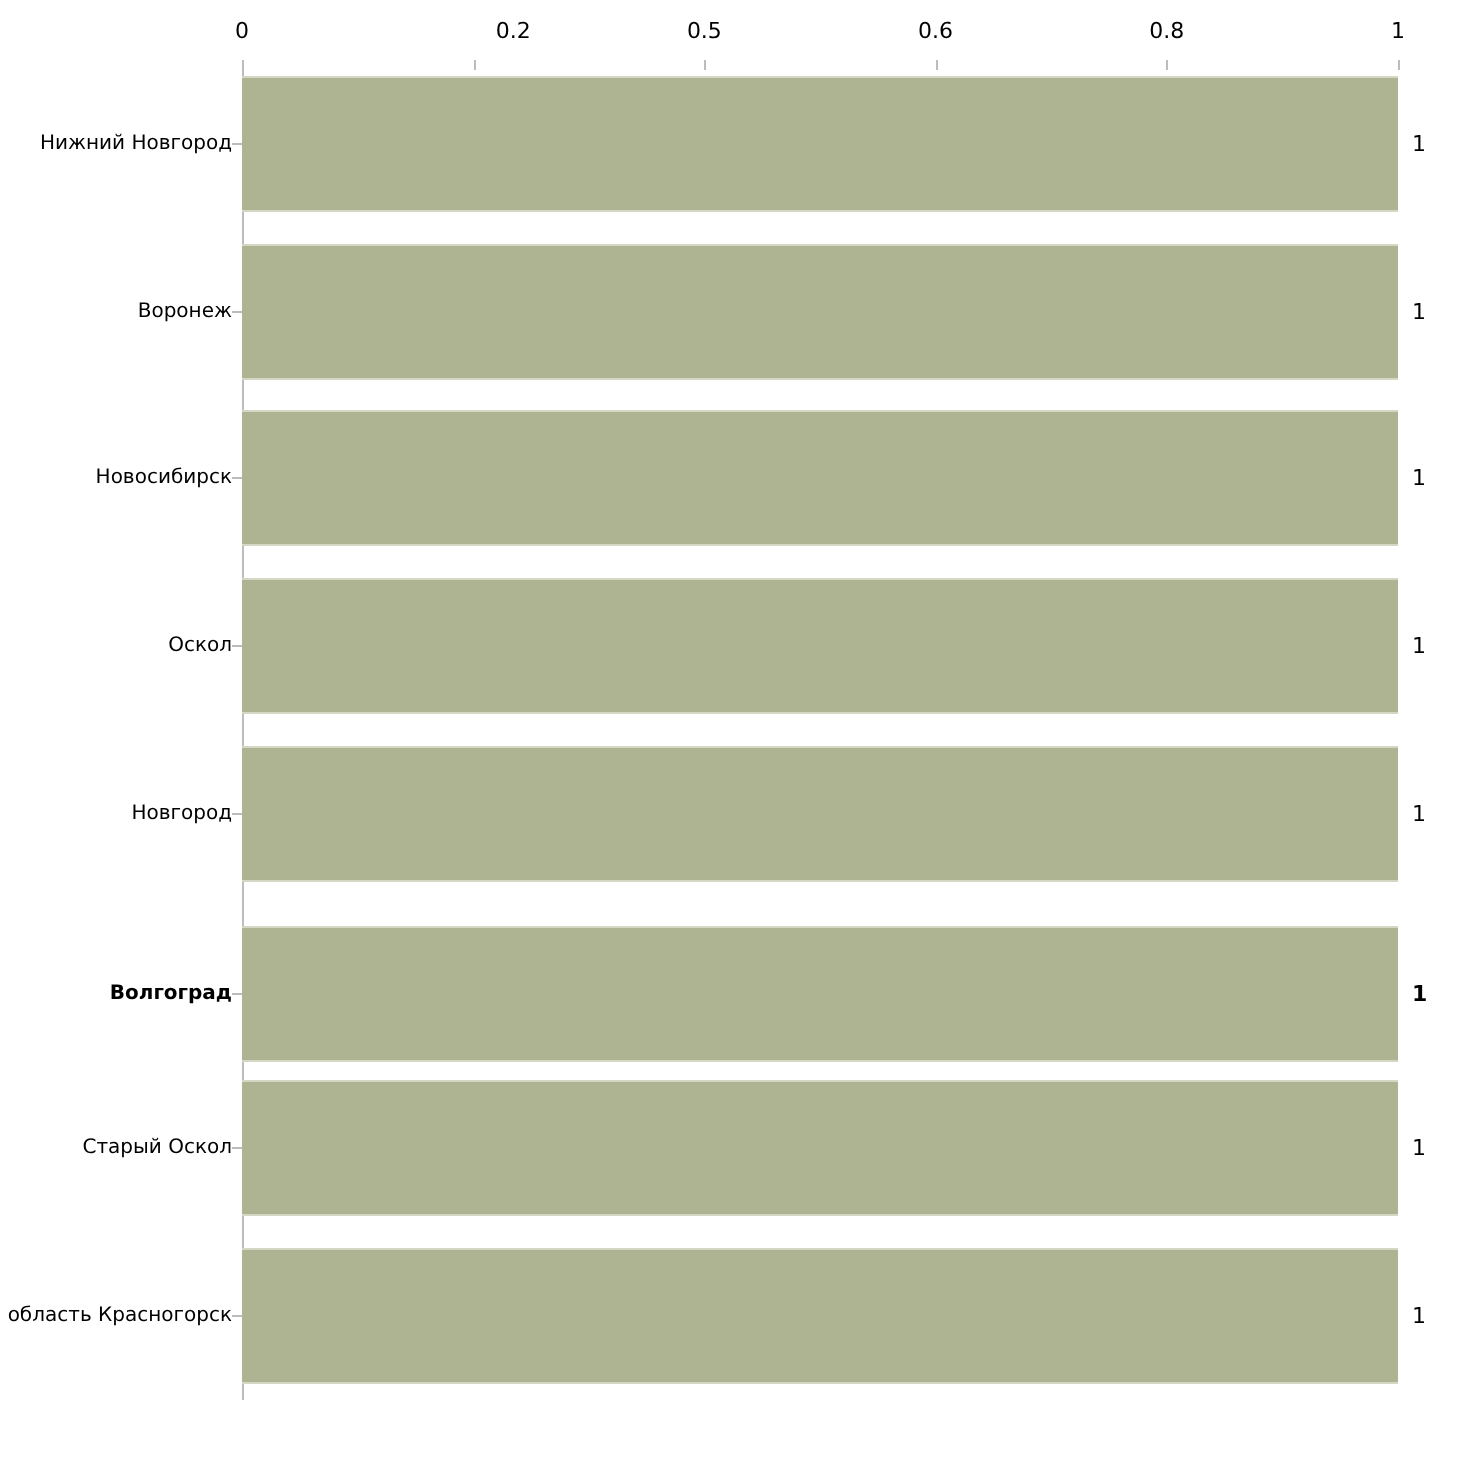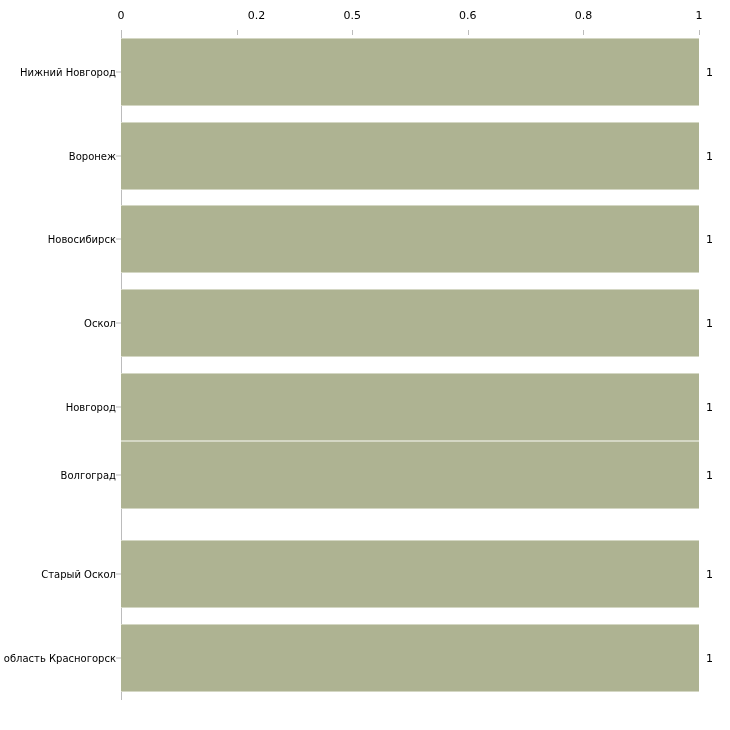--- a/index.html
+++ b/index.html
@@ -159,21 +159,21 @@
         <div class="y-tick-dash"></div>
         <div class="bar" style="width: 578px; background: rgb(174, 179, 146);"></div>
         <div class="bar-value" style="left: 706px;">1</div>
       </div>
       <div class="bar-row" style="top: 335px; height: 83.75px;">
         <div class="cat-label">Новгород</div>
         <div class="y-tick-dash"></div>
         <div class="bar" style="width: 578px; background: rgb(174, 179, 146);"></div>
         <div class="bar-value" style="left: 706px;">1</div>
       </div>
-      <div class="bar-row" style="top: 403px; height: 83.75px;">
+      <div class="bar-row" style="top: 425px; height: 83.75px; font-weight: bold;">
         <div class="cat-label">Волгоград</div>
         <div class="y-tick-dash"></div>
         <div class="bar" style="width: 578px; background: rgb(174, 179, 146);"></div>
         <div class="bar-value" style="left: 706px;">1</div>
       </div>
       <div class="bar-row" style="top: 502.5px; height: 83.75px;">
         <div class="cat-label">Старый Оскол</div>
         <div class="y-tick-dash"></div>
         <div class="bar" style="width: 578px; background: rgb(174, 179, 146);"></div>
         <div class="bar-value" style="left: 706px;">1</div>

